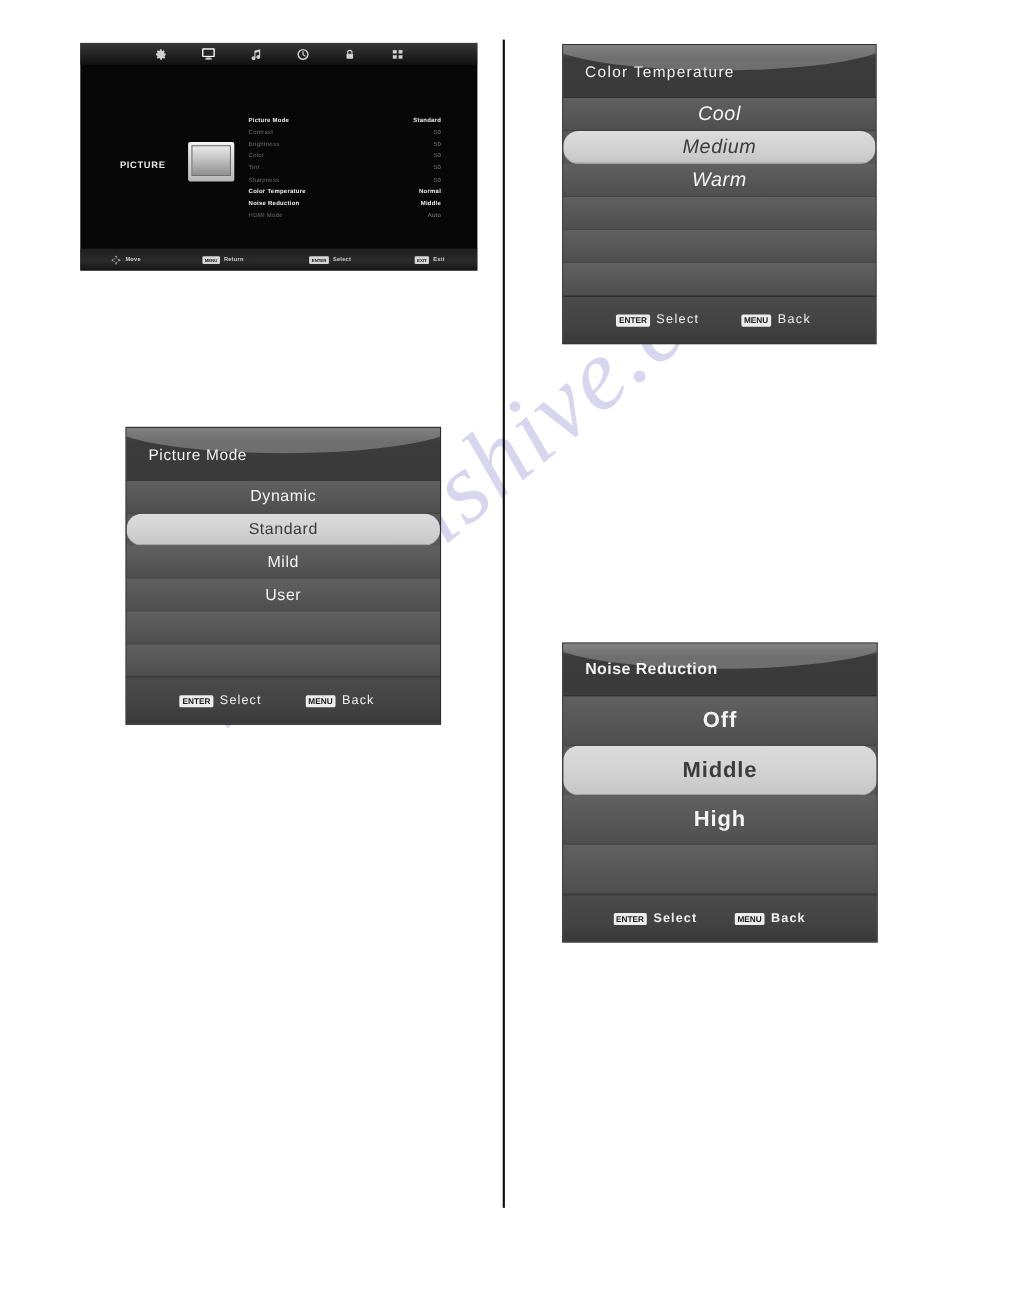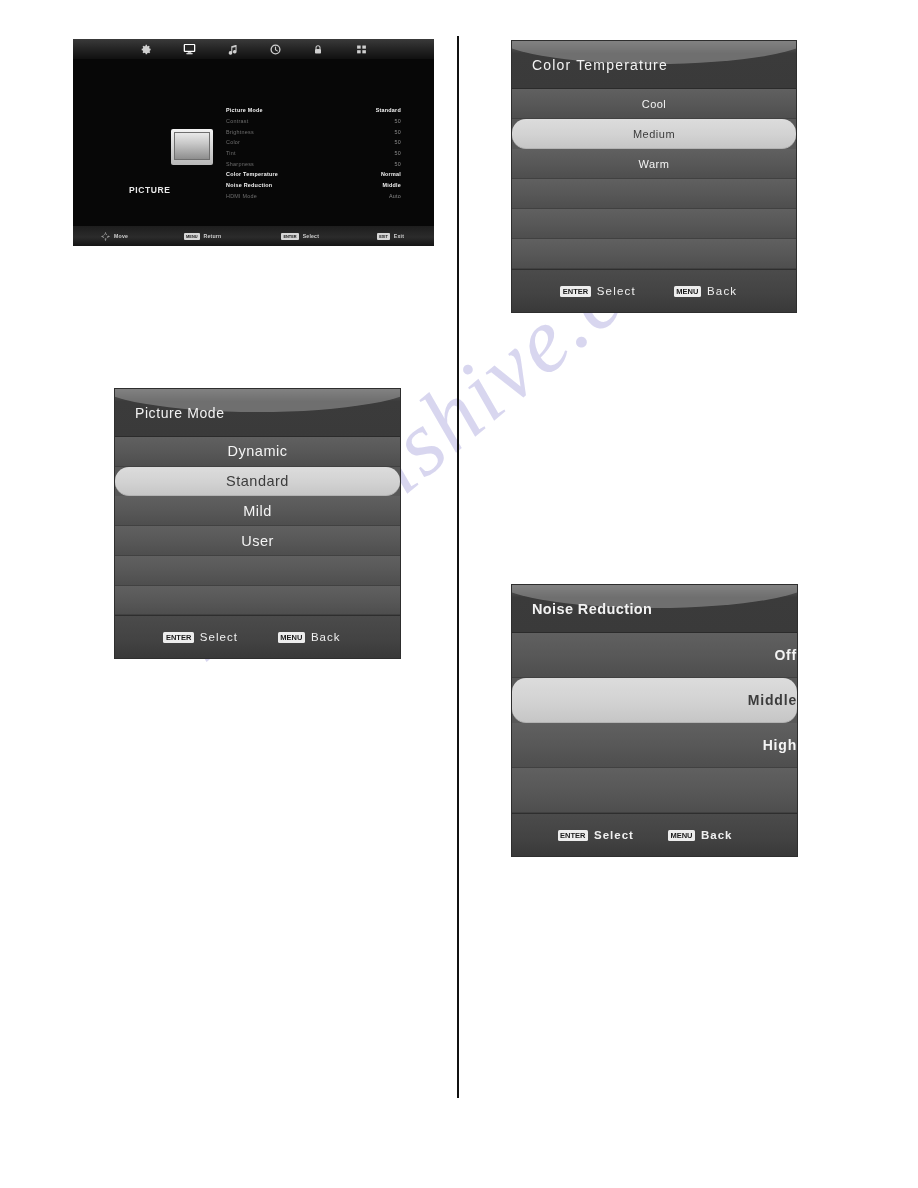--- a/index.html
+++ b/index.html
@@ -84,27 +84,26 @@
 
   #osd-main .body {
     position: absolute;
     left: 0; top: 20px;
     width: 100%;
     height: 167px;
   }
 
   #osd-main .picture-label {
     position: absolute;
-    left: 56px;
+    left: 36px;
     top: 86px;
     font-size: 8.5px;
     font-weight: bold;
     letter-spacing: 0.6px;
     color: #e8e8e8;
-    margin-top: 40px;
   }
   #osd-main .tv-thumb {
     position: absolute;
     left: 98px;
     top: 70px;
     width: 42px;
     height: 36px;
     background: linear-gradient(to bottom, #f3f3f3, #b8b8b8);
     border-radius: 2px;
     padding: 3px 3px 5px 3px;
@@ -262,30 +261,30 @@
   #dlg-picture-mode .titletext { font-size: 14px; letter-spacing: 0.6px; }
   #dlg-picture-mode .row { font-size: 14.5px; letter-spacing: 0.5px; }
   #dlg-picture-mode .footer { font-size: 11.5px; letter-spacing: 1px; padding-left: 17%; gap: 40px; }
   #dlg-picture-mode .footer .keycap { font-size: 7.5px; line-height: 11px; height: 11px; padding: 0 2.5px; letter-spacing: 0; }
 
   #dlg-color-temp {
     left: 512px; top: 41px;
     width: 284px; height: 271px;
   }
   #dlg-color-temp .titletext { font-size: 14px; letter-spacing: 1.2px; }
-  #dlg-color-temp .row { font-size: 11px; letter-spacing: 0.5px; }
+  #dlg-color-temp .row { font-size: 18px; letter-spacing: 0.5px; font-style: italic; }
   #dlg-color-temp .footer { font-size: 11.5px; letter-spacing: 1.2px; padding-left: 17%; gap: 38px; }
   #dlg-color-temp .footer .keycap { font-size: 7.5px; line-height: 11px; height: 11px; padding: 0 2.5px; letter-spacing: 0; }
 
   #dlg-noise-reduction {
     left: 512px; top: 585px;
     width: 285px; height: 271px;
   }
   #dlg-noise-reduction .titletext { font-size: 14.5px; font-weight: bold; letter-spacing: 0.4px; }
-  #dlg-noise-reduction .row { font-size: 14px; font-weight: bold; letter-spacing: 0.8px; justify-content: flex-end; }
+  #dlg-noise-reduction .row { font-size: 20px; font-weight: bold; letter-spacing: 0.8px; }
   #dlg-noise-reduction .footer { font-size: 11.5px; font-weight: bold; letter-spacing: 1px; padding-left: 16%; gap: 34px; }
   #dlg-noise-reduction .footer .keycap { font-size: 7.5px; line-height: 11px; height: 11px; padding: 0 2.5px; letter-spacing: 0; }
 </style>
 </head>
 <body>
 
 <div id="watermark">manualshive.com</div>
 
 <div id="divider"></div>
 

